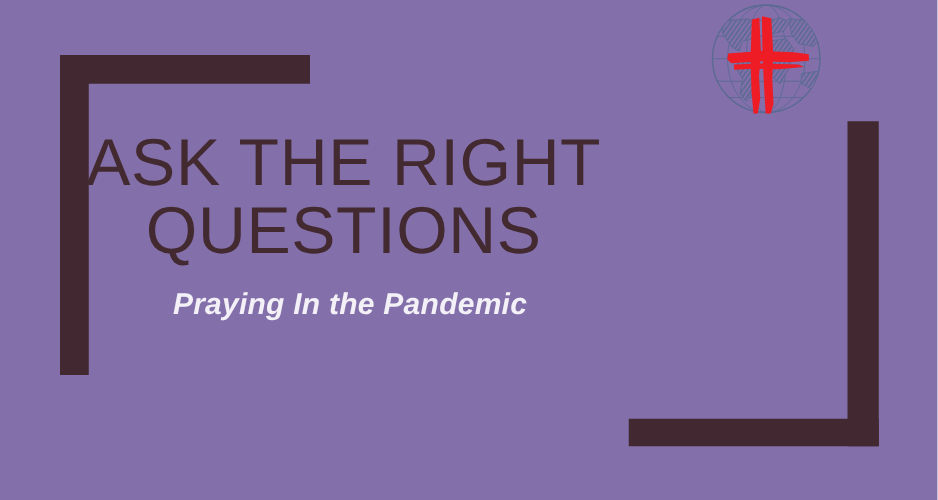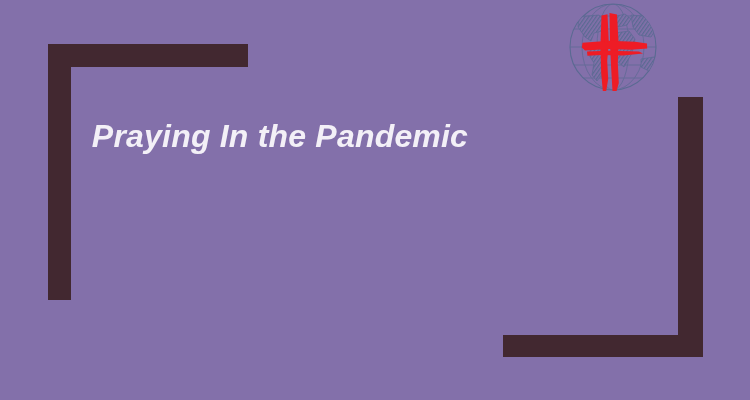--- a/index.html
+++ b/index.html
@@ -61,21 +61,21 @@
     font-size: 53px;
     line-height: 54px;
     font-weight: 400;
     letter-spacing: 0.5px;
     color: #432a31;
     white-space: pre-line;
   }
   #poster-subtitle {
     margin: 18px 0 0 0;
     padding: 0 190px 0 0;
-    font-size: 32px;
+    font-size: 24px;
     line-height: 28px;
     font-style: italic;
     font-weight: 700;
     letter-spacing: 0.2px;
     color: #f3f0f7;
   }
 </style>
 </head>
 <body>
 
@@ -135,16 +135,18 @@
         <path d="M40.5 12.5 L46.5 11.2 L47.8 39.5 L46.2 58 L47.2 76 L45.2 88 L41.8 88 L40.2 70 L39.4 44 Z"></path>
         <path d="M48.5 10 L56 11.5 L57.6 40 L56.8 60 L57.8 80 L55.6 88 L51.5 88 L50.2 66 L49 40 Z"></path>
         <path d="M21.5 39.8 L48 37.8 L74 38.8 L86 40.4 L86.2 45.6 L70 46.8 L48 46 L24 47.6 L20.8 44.6 Z"></path>
         <path d="M26 48.6 L48 47.8 L78 48.6 L82 50.6 L62 52.4 L40 52 L26.4 52.8 Z"></path>
         <path d="M44 33 L46 33 L46.6 40 L43.6 40 Z"></path>
       </g>
     </svg>
   </div>
 
   <div id="headline-block">
+    <h1 id="poster-title">ASK THE RIGHT
+QUESTIONS</h1>
     <p id="poster-subtitle">Praying In the Pandemic</p>
   </div>
 
 </div>
 
 </body></html>

